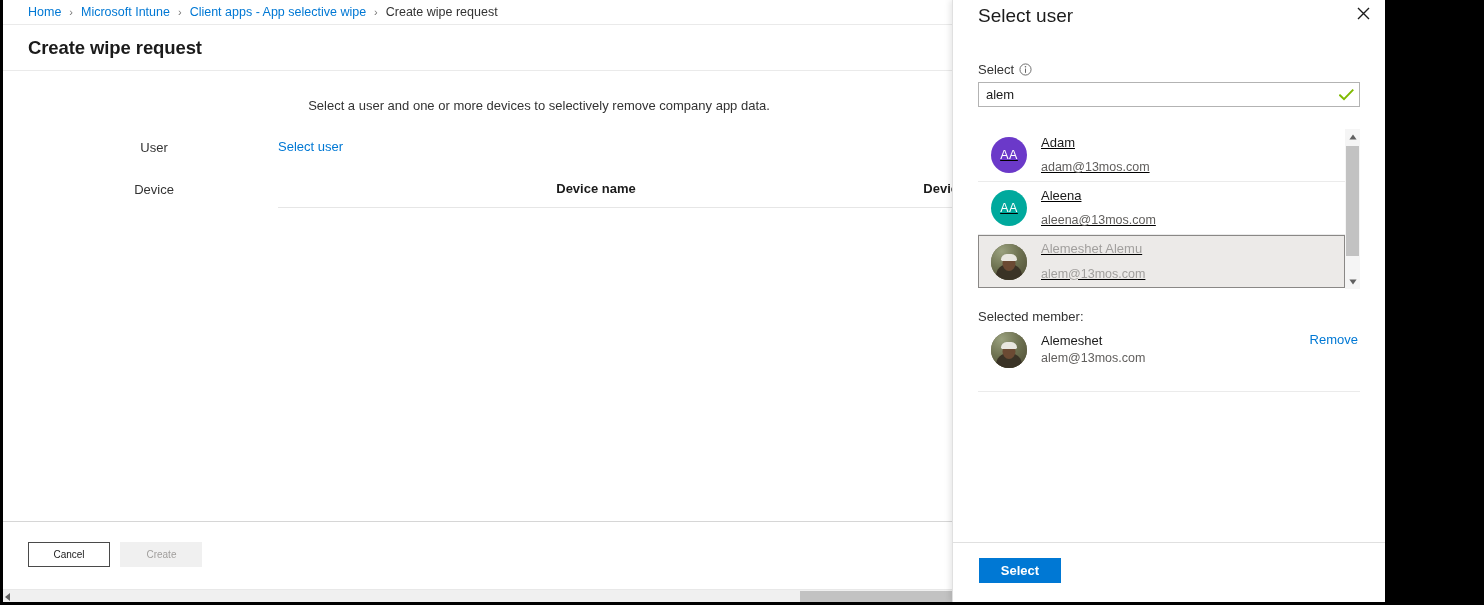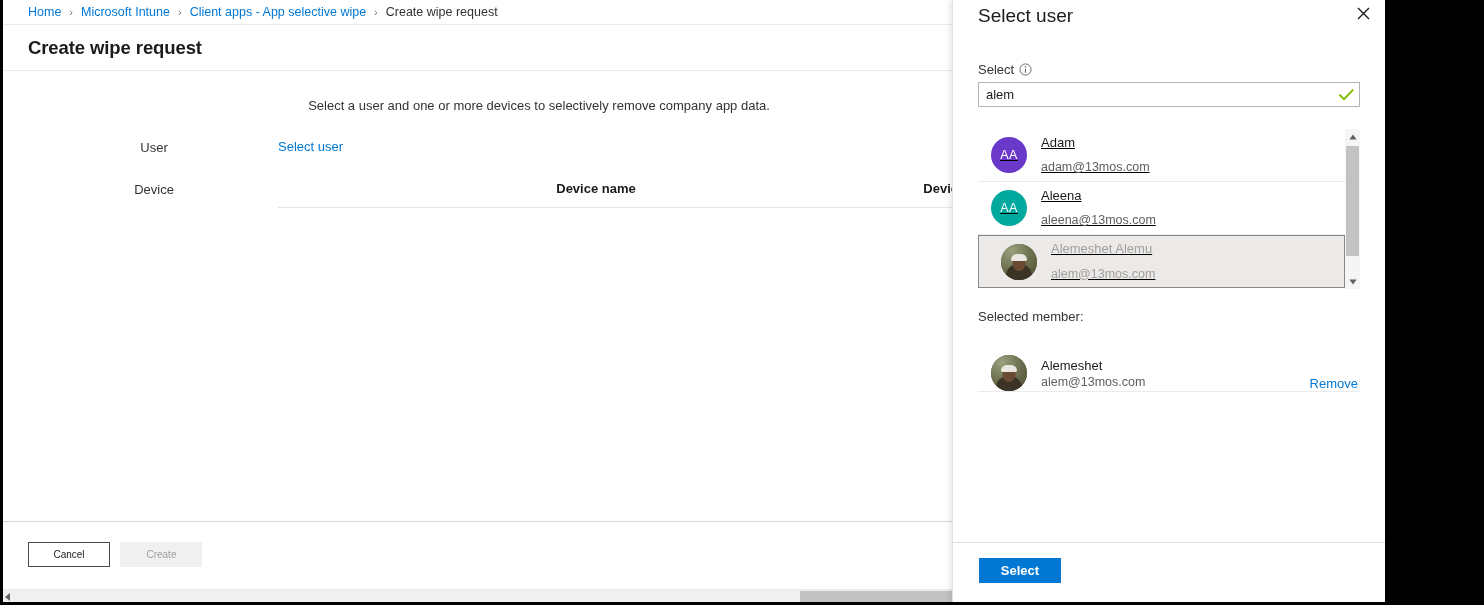--- a/index.html
+++ b/index.html
@@ -242,21 +242,21 @@
     height: 53px;
     padding-left: 2px;
     border-bottom: 1px solid #ebebeb;
     cursor: pointer;
     background: #fff;
     text-decoration: underline;
   }
   .user-row.selected {
     background: #eceae8;
     border: 1px solid #8a8886;
-    padding-left: 11px;
+    padding-left: 1px;
   }
   .user-row.selected .user-name,
   .user-row.selected .user-mail { color: #a19f9d; }
   .avatar {
     width: 36px; height: 36px;
     border-radius: 50%;
     flex: 0 0 36px;
     margin: 0 14px 0 11px;
     display: flex; align-items: center; justify-content: center;
     font-size: 12.5px;
@@ -322,21 +322,21 @@
     width: 13px; height: 110px;
     background: #c2c2c2;
   }
 
   .selected-member-label {
     margin-top: 20px;
     font-size: 13px;
     color: #333333;
   }
   .member-row {
-    display: flex; align-items: flex-end;
+    display: flex; align-items: flex-start;
     height: 60px;
     margin-top: 8px;
     border-bottom: 1px solid #ebebeb;
     padding-left: 2px;
   }
   .member-text { display: flex; flex-direction: column; line-height: 1.35; flex: 1 1 auto; }
   .member-remove {
     font-size: 13px;
     color: #0078d4;
     cursor: pointer;

